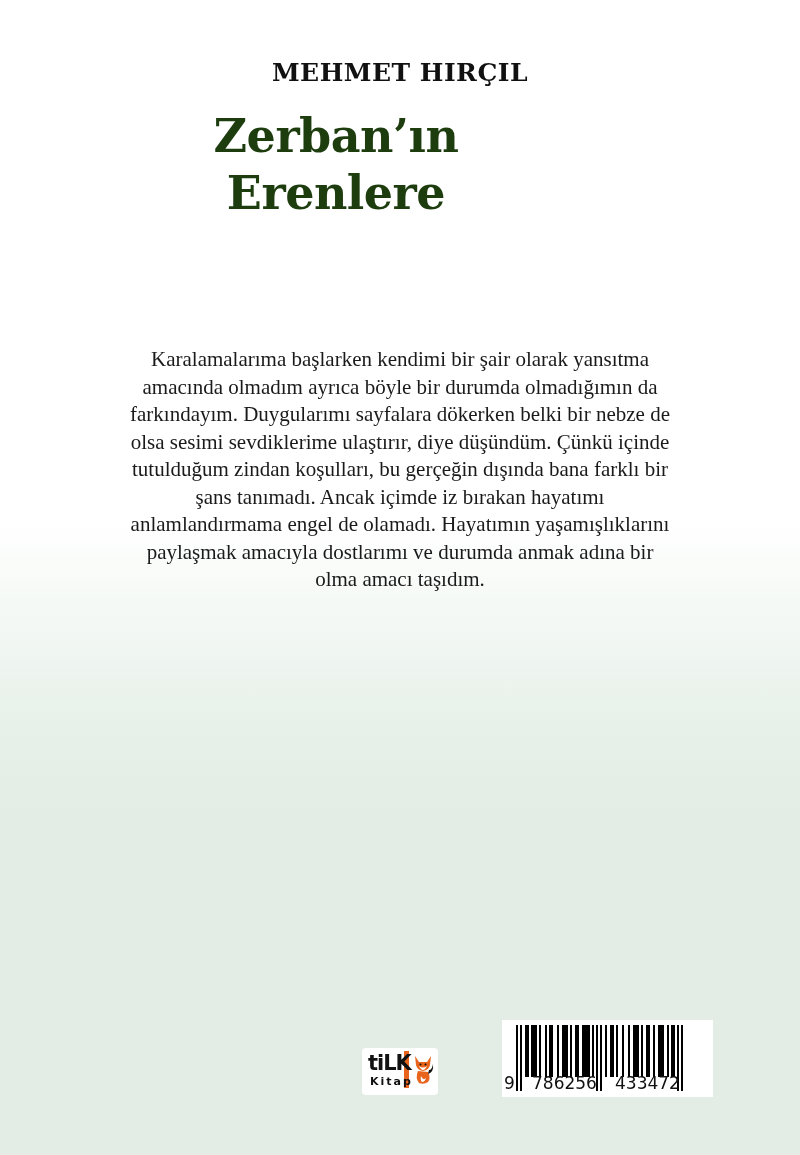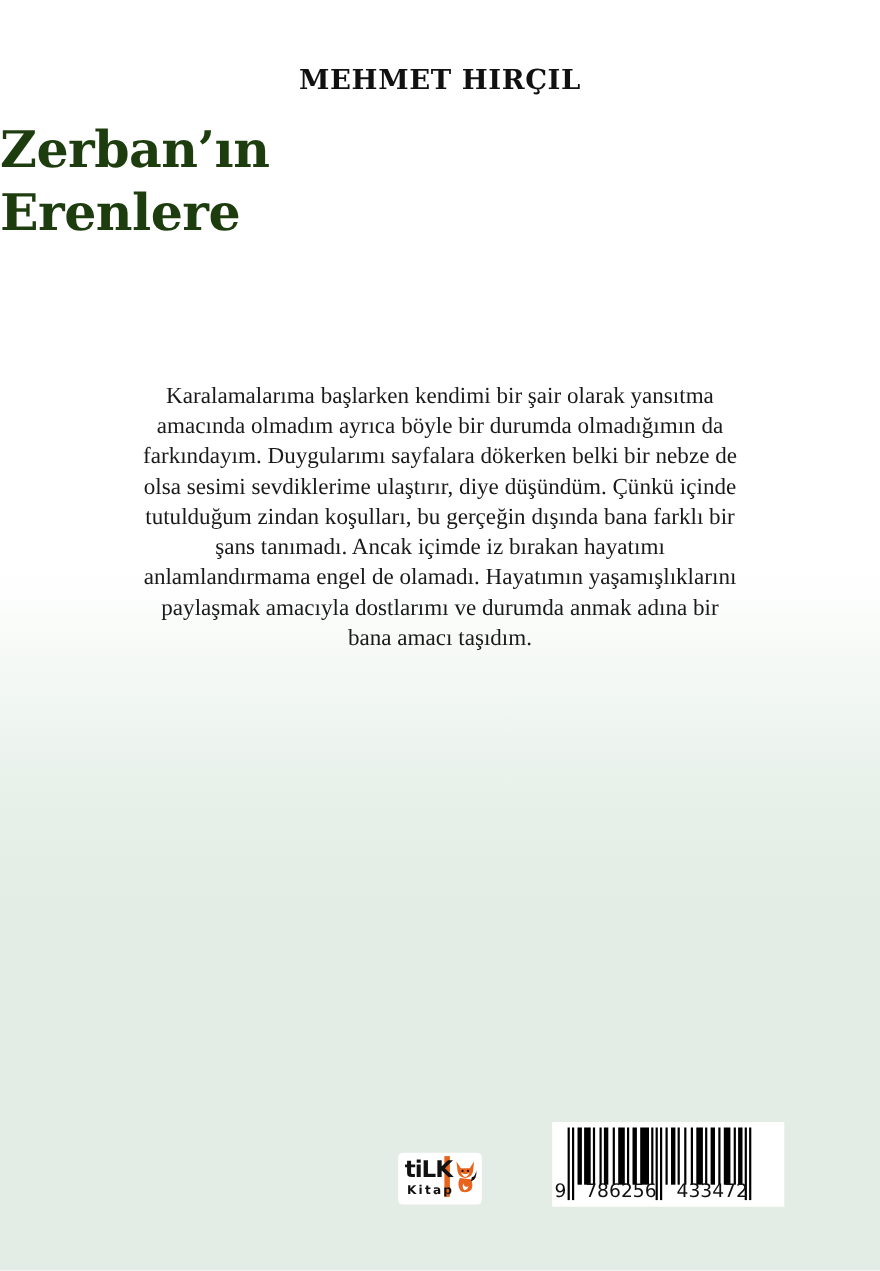--- a/index.html
+++ b/index.html
@@ -25,20 +25,21 @@
       font-family: "DejaVu Serif", serif;
       font-weight: bold;
       font-size: 25px;
       letter-spacing: 0.5px;
       color: #111111;
     }
 
     .title {
       position: absolute;
       top: 108px; left: 0; width: 672px;
+      text-align: center;
       font-family: "DejaVu Serif", serif;
       font-weight: bold;
       font-size: 46px;
       line-height: 57px;
       color: #1e3d0f;
       letter-spacing: -0.5px;
     }
     .title div { display: block; }
 
     .blurb {
@@ -121,21 +122,21 @@
 
   <div class="blurb">
     <div>Karalamalarıma başlarken kendimi bir şair olarak yansıtma</div>
     <div>amacında olmadım ayrıca böyle bir durumda olmadığımın da</div>
     <div>farkındayım. Duygularımı sayfalara dökerken belki bir nebze de</div>
     <div>olsa sesimi sevdiklerime ulaştırır, diye düşündüm. Çünkü içinde</div>
     <div>tutulduğum zindan koşulları, bu gerçeğin dışında bana farklı bir</div>
     <div>şans tanımadı. Ancak içimde iz bırakan hayatımı</div>
     <div>anlamlandırmama engel de olamadı. Hayatımın yaşamışlıklarını</div>
     <div>paylaşmak amacıyla dostlarımı ve durumda anmak adına bir</div>
-    <div>bana amacı taşıdım.</div>
+    <div>olma amacı taşıdım.</div>
   </div>
 
   <div class="logo">
     <span class="bar"></span>
     <span class="word">tiLK</span>
     <span class="sub">Kitap</span>
     <svg class="fox" viewBox="0 0 22 32" width="22" height="32">
       <path d="M3 2 L7 8 L15 8 L19 2 L18 11 Q17 16 11 17 Q5 16 4 11 Z" fill="#e8631c"></path>
       <path d="M7 12 Q11 15 15 12 Q13 16 11 16 Q9 16 7 12 Z" fill="#ffffff"></path>
       <circle cx="8.5" cy="10.5" r="1" fill="#111"></circle>

